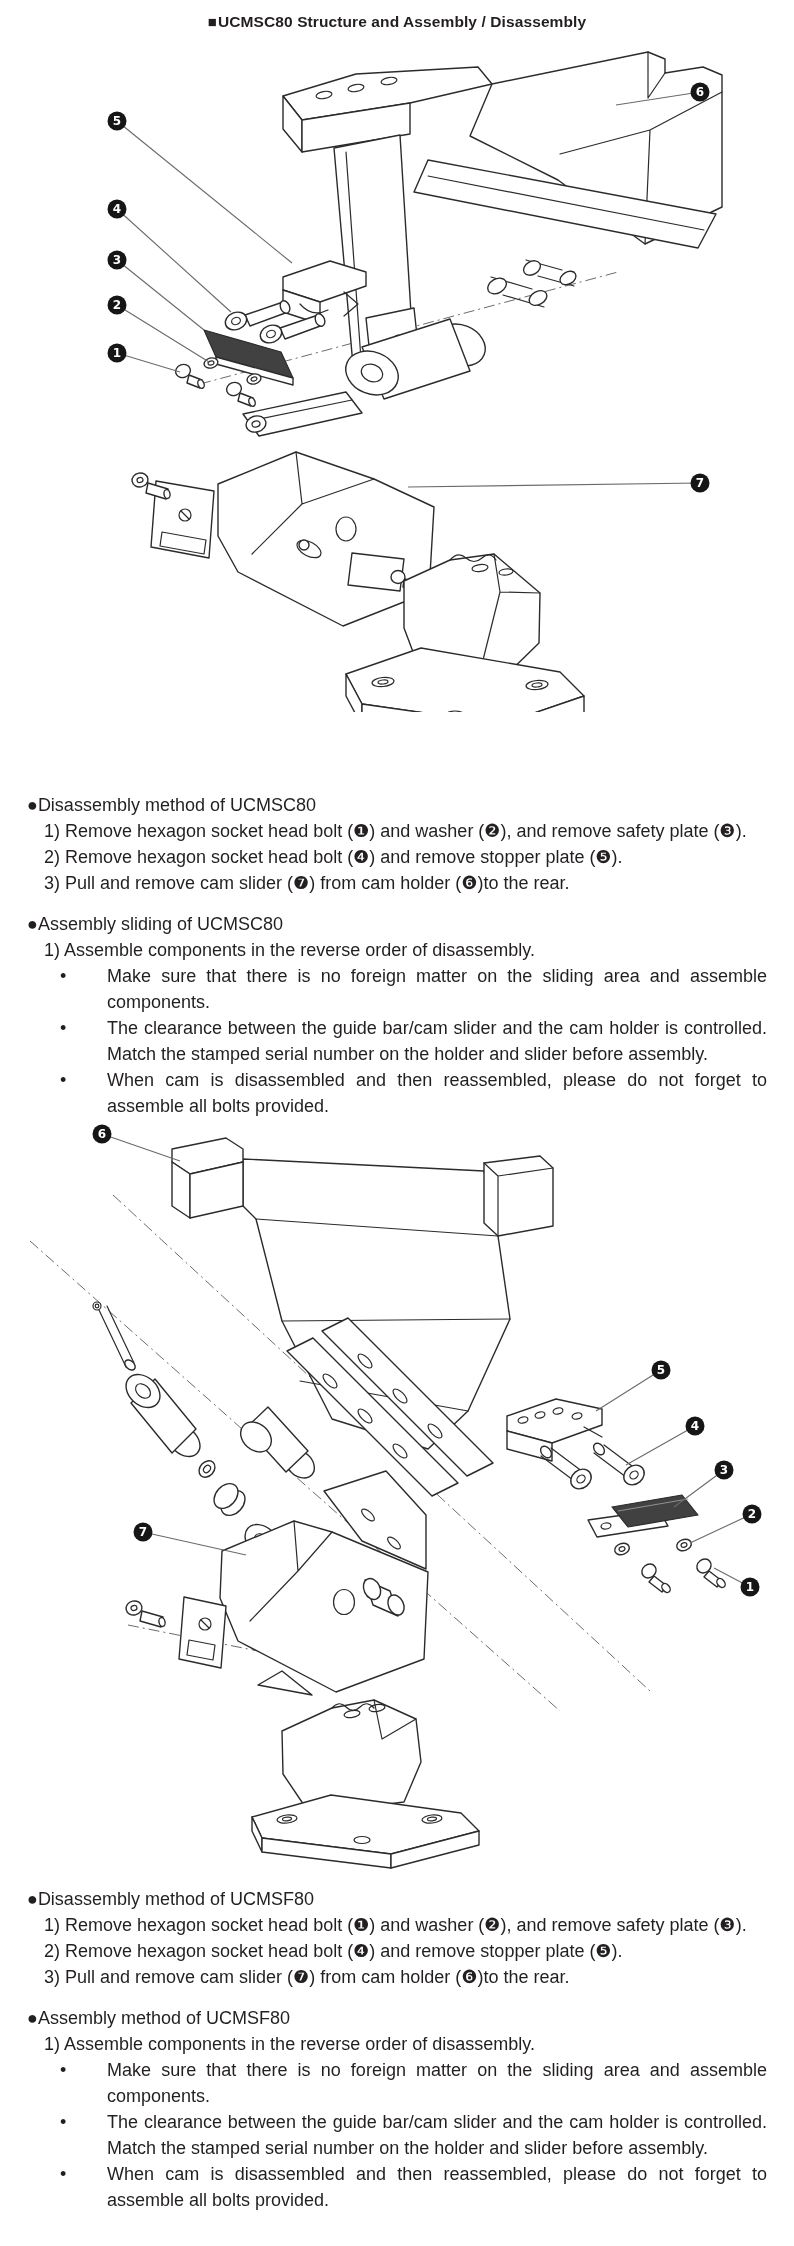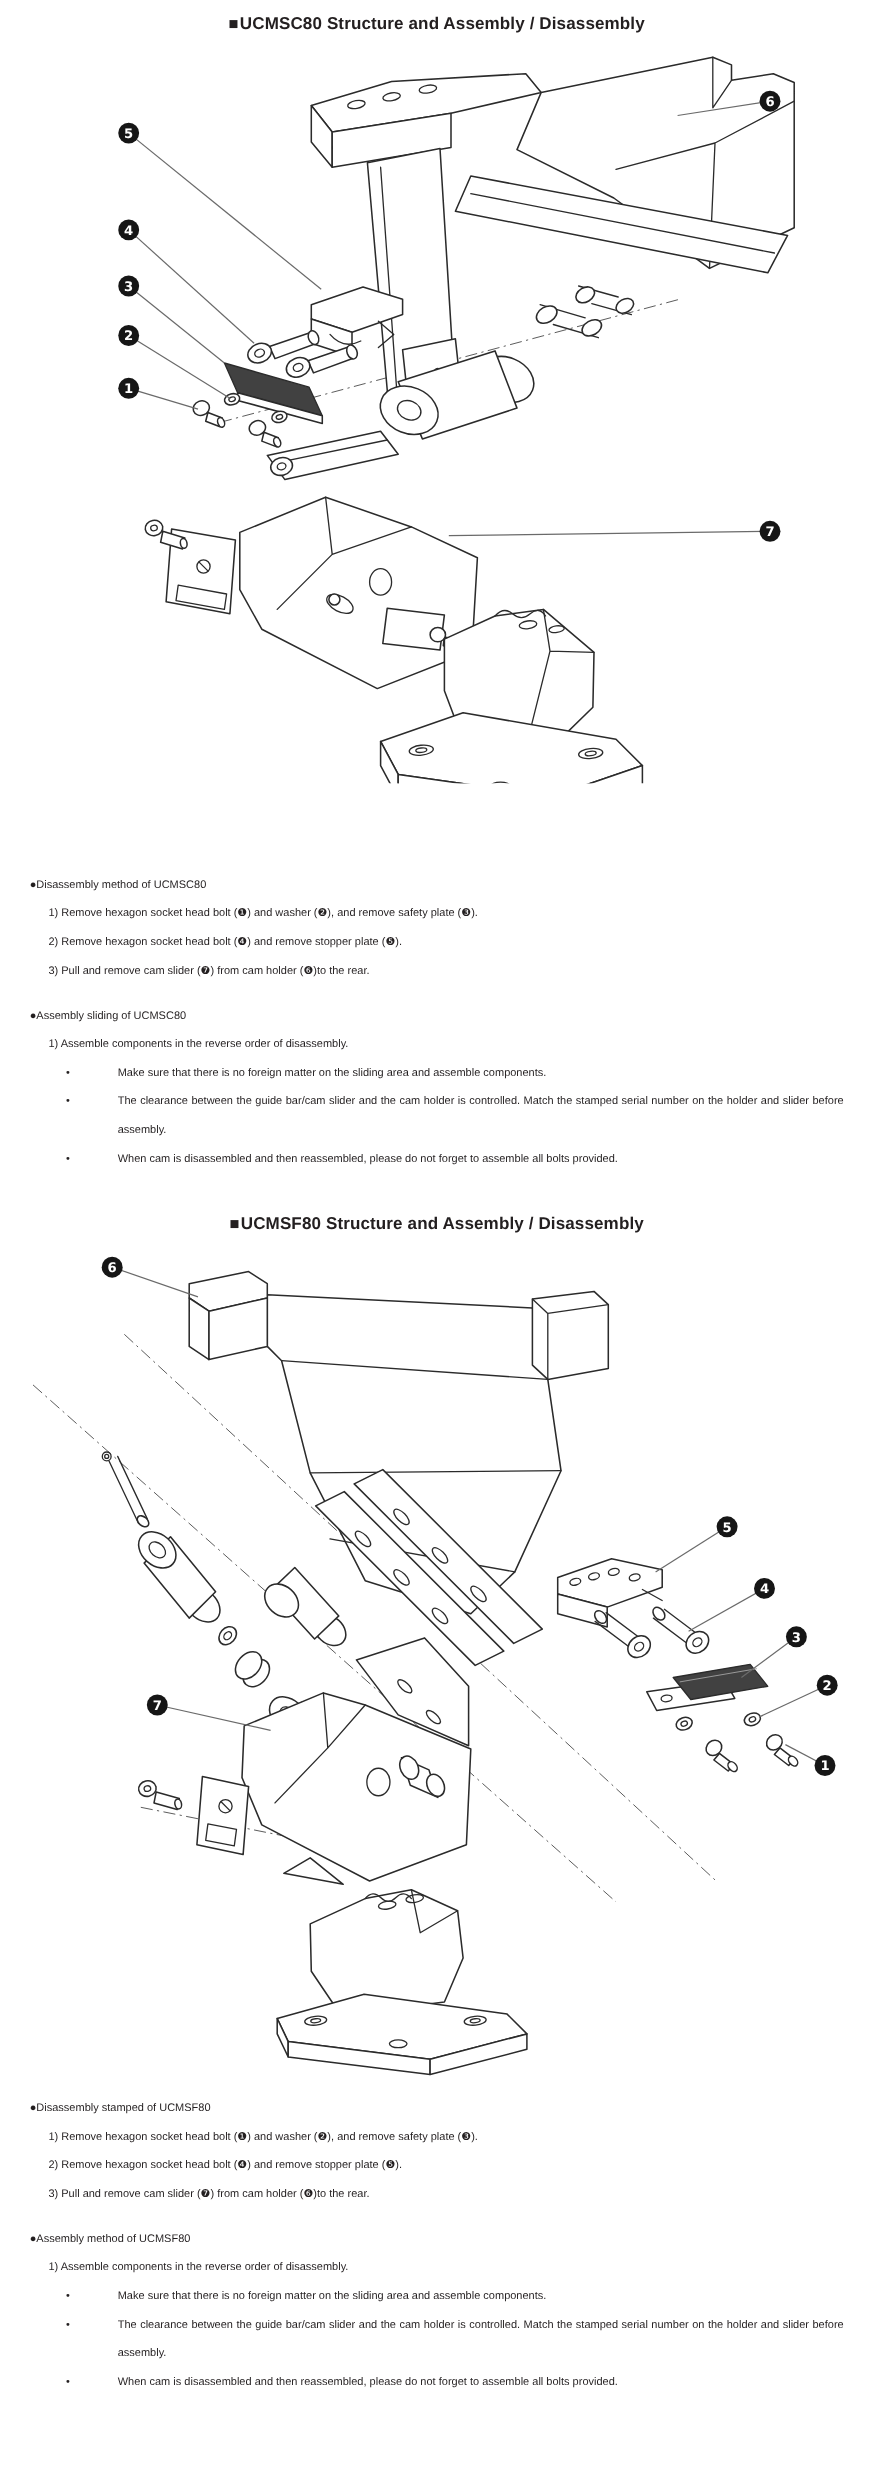--- a/index.html
+++ b/index.html
@@ -1,21 +1,21 @@
 <!DOCTYPE html>
 <html><head>
 <meta charset="utf-8">
 <style>
   html,body{margin:0;padding:0;background:#ffffff;}
   body{width:794px;font-family:"Liberation Sans","DejaVu Sans",sans-serif;color:#231f20;}
   .page{padding:12px 27px 6px 27px;}
   .sec-title{font-size:15.5px;font-weight:bold;margin:0;line-height:20px;letter-spacing:0.1px;text-align:center;}
   .sec-title .sq{font-size:15px;margin-right:1px;}
   svg.diagram{display:block;margin-left:-27px;}
-  .txt{font-size:10px;line-height:26px;}
+  .txt{font-size:18px;line-height:26px;}
   .method-heading{margin:0;}
   .step{margin:0;padding-left:17px;}
   .assembly-heading{margin-top:15px;}
   .note{display:flex;padding-left:33px;}
   .note .bullet{flex:none;width:13px;}
   .note .note-text{flex:1;text-align:justify;margin-left:34px;}
   .gap-after-diagram1{height:80px;}
   .gap-after-diagram2{height:17px;}
   .sec2-title{margin-top:36px;margin-bottom:14px;}
   
@@ -182,21 +182,20 @@
     <div class="note">
         <span class="bullet">•</span>
         <span class="note-text">The clearance between the guide bar/cam slider and the cam holder is controlled. Match the stamped serial number on the holder and slider before assembly.</span>
       </div>
     <div class="note">
         <span class="bullet">•</span>
         <span class="note-text">When cam is disassembled and then reassembled, please do not forget to assemble all bolts provided.</span>
       </div>
   </div>
 
-  <h1 class="sec-title sec2-title"><span class="sq">■</span><span>UCMSF80 Structure and Assembly / Disassembly</span></h1>
 
   <svg class="diagram" width="794" height="750" viewBox="0 0 794 750">
     <g>
       <path class="dashdot" d="M30,122 L560,592"></path>
       <path class="dashdot" d="M113,76 L650,572"></path>
       <path class="dashdot" d="M128,506 L258,532"></path>
     </g>
     <g>
       <path class="ln" d="M243,40 L484,52 L498,117 L510,200 L468,292 L428,330 L332,300 L282,202 L256,100 L243,87 Z"></path>
       <path class="st" d="M256,100 L498,117 M300,262 L468,292 M282,202 L510,200"></path>
@@ -332,21 +331,21 @@
         <text x="750" y="468" dy="0.36em" class="callout-num" fill="#ffffff">1</text>
         <line x1="143" y1="413" x2="246" y2="436" class="leader"></line>
         <circle cx="143" cy="413" r="9.5" class="callout-circle" fill="#161616"></circle>
         <text x="143" y="413" dy="0.36em" class="callout-num" fill="#ffffff">7</text>
       </g>
   </svg>
 
   <div class="gap-after-diagram2"></div>
 
   <div class="txt">
-    <p class="method-heading"><span>●</span><span>Disassembly stamped of UCMSF80</span></p>
+    <p class="method-heading"><span>●</span><span>Disassembly method of UCMSF80</span></p>
     <p class="step">1) Remove hexagon socket head bolt (❶) and washer (❷), and remove safety plate (❸).</p>
     <p class="step">2) Remove hexagon socket head bolt (❹) and remove stopper plate (❺).</p>
     <p class="step">3) Pull and remove cam slider (❼) from cam holder (❻)to the rear.</p>
 
     <p class="method-heading assembly-heading"><span>●</span><span>Assembly method of UCMSF80</span></p>
     <p class="step">1) Assemble components in the reverse order of disassembly.</p>
     <div class="note">
         <span class="bullet">•</span>
         <span class="note-text">Make sure that there is no foreign matter on the sliding area and assemble components.</span>
       </div>

